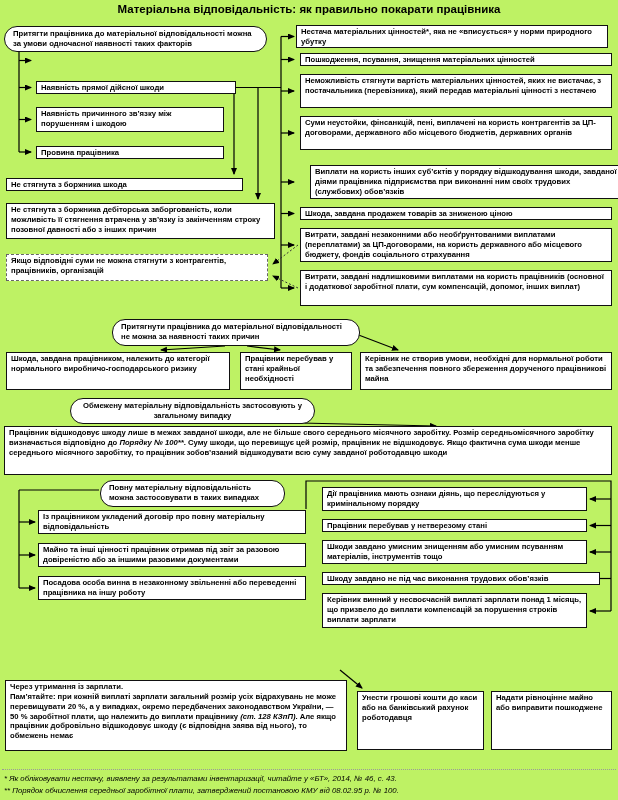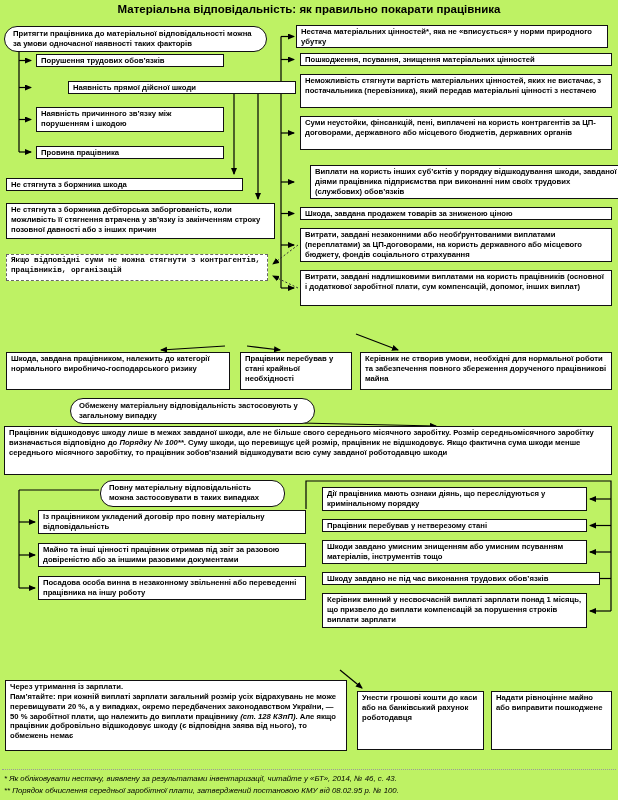--- a/index.html
+++ b/index.html
@@ -76,61 +76,61 @@
     </g>
     <g>
       <path class="dot" d="M298 245 L273 264" marker-end="url(#ah)"></path>
       <path class="dot" d="M298 288 L273 276" marker-end="url(#ah)"></path>
     </g>
   </svg>
 
   <div class="box rounded" style="left:4px;top:26px;width:263px;height:26px;">
     <span>Притягти працівника до матеріальної відповідальності можна за умови одночасної наявності таких факторів</span></div>
 
-  <div class="box" style="left:36px;top:54px;width:188px;height:13px;">
-    <span>Порушення трудових обов’язків</span></div>
-  <div class="box" style="left:36px;top:81px;width:228px;height:13px;margin-left:32px;">
+  <div class="box" style="left:36px;top:81px;width:200px;height:13px;">
     <span>Наявність прямої дійсної шкоди</span></div>
   <div class="box" style="left:36px;top:107px;width:188px;height:25px;">
     <span>Наявність причинного зв’язку між порушенням і шкодою</span></div>
   <div class="box" style="left:36px;top:146px;width:188px;height:13px;">
     <span>Провина працівника</span></div>
 
   <div class="box" style="left:6px;top:178px;width:237px;height:13px;">
     <span>Не стягнута з боржника шкода</span></div>
   <div class="box" style="left:6px;top:203px;width:269px;height:36px;">
     <span>Не стягнута з боржника дебіторська заборгованість, коли можливість її стягнення втрачена у зв’язку із закінченням строку позовної давності або з інших причин</span></div>
-  <div class="box dashed" style="left:6px;top:254px;width:262px;height:27px;font-family:Liberation Mono, monospace;">
+  <div class="box dashed" style="left:6px;top:254px;width:262px;height:27px;">
     <span>Якщо відповідні суми не можна стягнути з контрагентів, працівників, організацій</span></div>
 
   <div class="box" style="left:296px;top:25px;width:312px;height:23px;">
     <span>Нестача матеріальних цінностей*, яка не «вписується» у норми природного убутку</span></div>
   <div class="box" style="left:300px;top:53px;width:312px;height:13px;">
     <span>Пошкодження, псування, знищення матеріальних цінностей</span></div>
   <div class="box" style="left:300px;top:74px;width:312px;height:34px;">
     <span>Неможливість стягнути вартість матеріальних цінностей, яких не вистачає, з постачальника (перевізника), який передав матеріальні цінності з нестачею</span></div>
   <div class="box" style="left:300px;top:116px;width:312px;height:34px;">
     <span>Суми неустойки, фінсанкцій, пені, виплачені на користь контрагентів за ЦП-договорами, державного або місцевого бюджетів, державних органів</span></div>
   <div class="box" style="left:300px;top:165px;width:312px;height:34px;margin-left:10px;">
     <span>Виплати на користь інших суб’єктів у порядку відшкодування шкоди, завданої діями працівника підприємства при виконанні ним своїх трудових (службових) обов’язків</span></div>
   <div class="box" style="left:300px;top:207px;width:312px;height:13px;">
     <span>Шкода, завдана продажем товарів за зниженою ціною</span></div>
   <div class="box" style="left:300px;top:228px;width:312px;height:34px;">
     <span>Витрати, завдані незаконними або необґрунтованими виплатами (переплатами) за ЦП-договорами, на користь державного або місцевого бюджету, фондів соціального страхування</span></div>
   <div class="box" style="left:300px;top:270px;width:312px;height:36px;">
     <span>Витрати, завдані надлишковими виплатами на користь працівників (основної і додаткової заробітної плати, сум компенсацій, допомог, інших виплат)</span></div>
 
+  <div class="box rounded" style="left:112px;top:319px;width:248px;height:27px;">
+    <span>Притягнути працівника до матеріальної відповідальності не можна за наявності таких причин</span></div>
   <div class="box" style="left:6px;top:352px;width:224px;height:38px;">
     <span>Шкода, завдана працівником, належить до категорії нормального виробничо-господарського ризику</span></div>
   <div class="box" style="left:240px;top:352px;width:112px;height:38px;">
     <span>Працівник перебував у стані крайньої необхідності</span></div>
   <div class="box" style="left:360px;top:352px;width:252px;height:38px;">
     <span>Керівник не створив умови, необхідні для нормальної роботи та забезпечення повного збереження дорученого працівникові майна</span></div>
 
-  <div class="box rounded" style="left:70px;top:398px;width:245px;height:26px;">
+  <div class="box rounded" style="left:70px;top:398px;width:245px;height:26px;text-align:center;">
     <span>Обмежену матеріальну відповідальність застосовують у загальному випадку</span></div>
   <div class="box" style="left:4px;top:426px;width:608px;height:49px;">
     <span>Працівник відшкодовує шкоду лише в межах завданої шкоди, але не більше свого середнього місячного заробітку. Розмір середньомісячного заробітку визначається відповідно до </span><span class="it">Порядку № 100**</span><span>. Суму шкоди, що перевищує цей розмір, працівник не відшкодовує. Якщо фактична сума шкоди менше середнього місячного заробітку, то працівник зобов’язаний відшкодувати всю суму завданої роботодавцю шкоди</span></div>
 
   <div class="box rounded" style="left:100px;top:480px;width:185px;height:27px;">
     <span>Повну матеріальну відповідальність можна застосовувати в таких випадках</span></div>
   <div class="box" style="left:38px;top:510px;width:268px;height:24px;">
     <span>Із працівником укладений договір про повну матеріальну відповідальність</span></div>
   <div class="box" style="left:38px;top:543px;width:268px;height:24px;">
     <span>Майно та інші цінності працівник отримав під звіт за разовою довіреністю або за іншими разовими документами</span></div>

